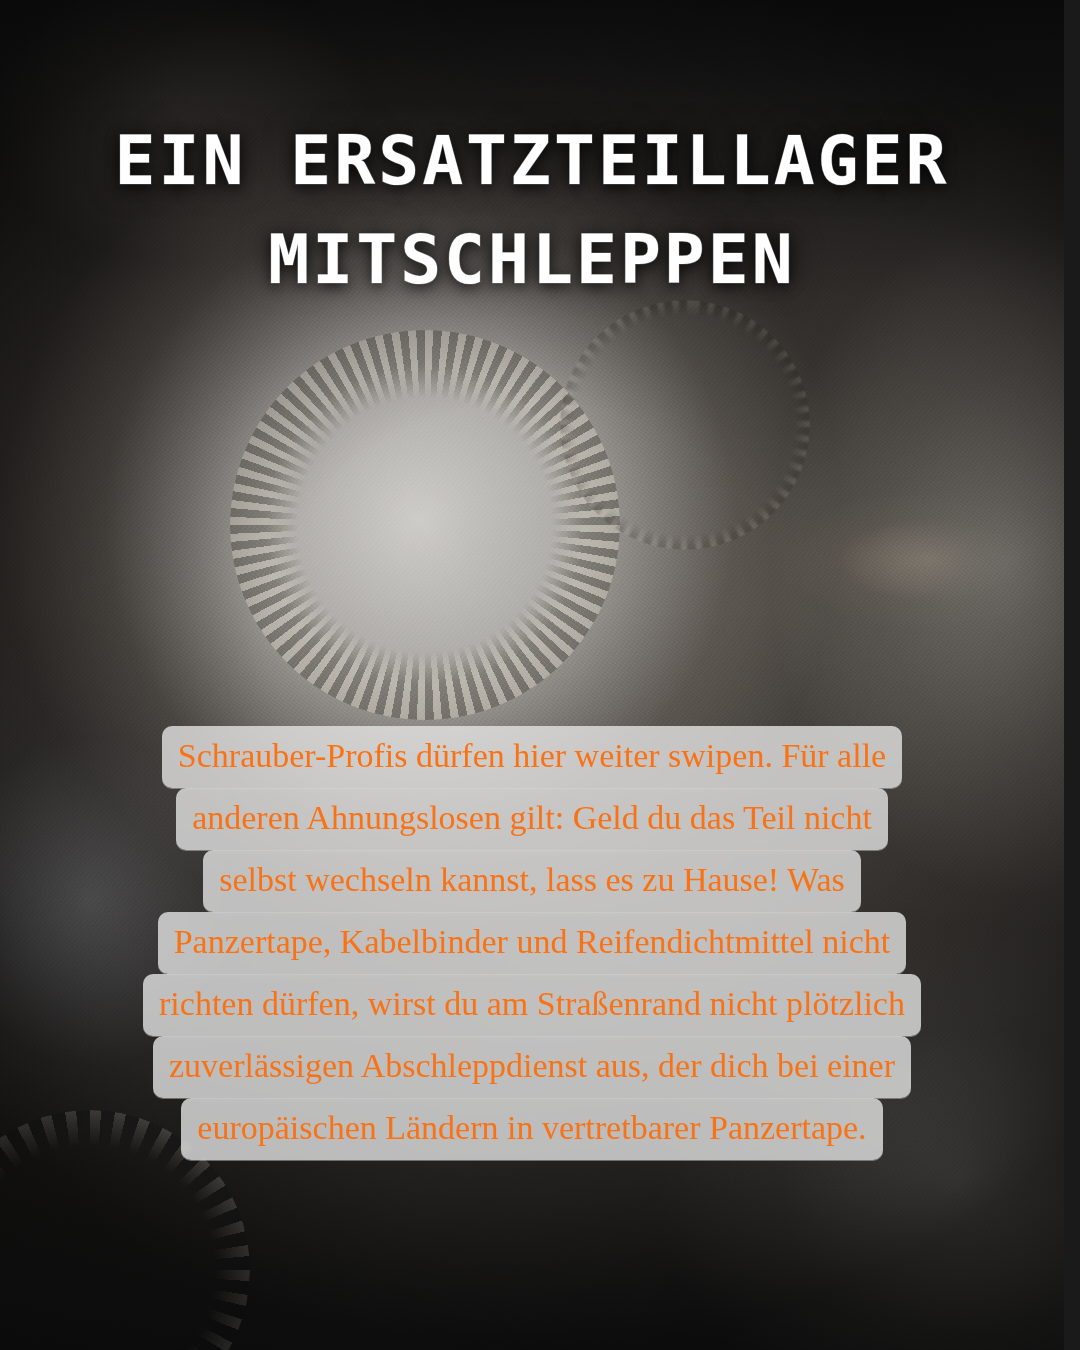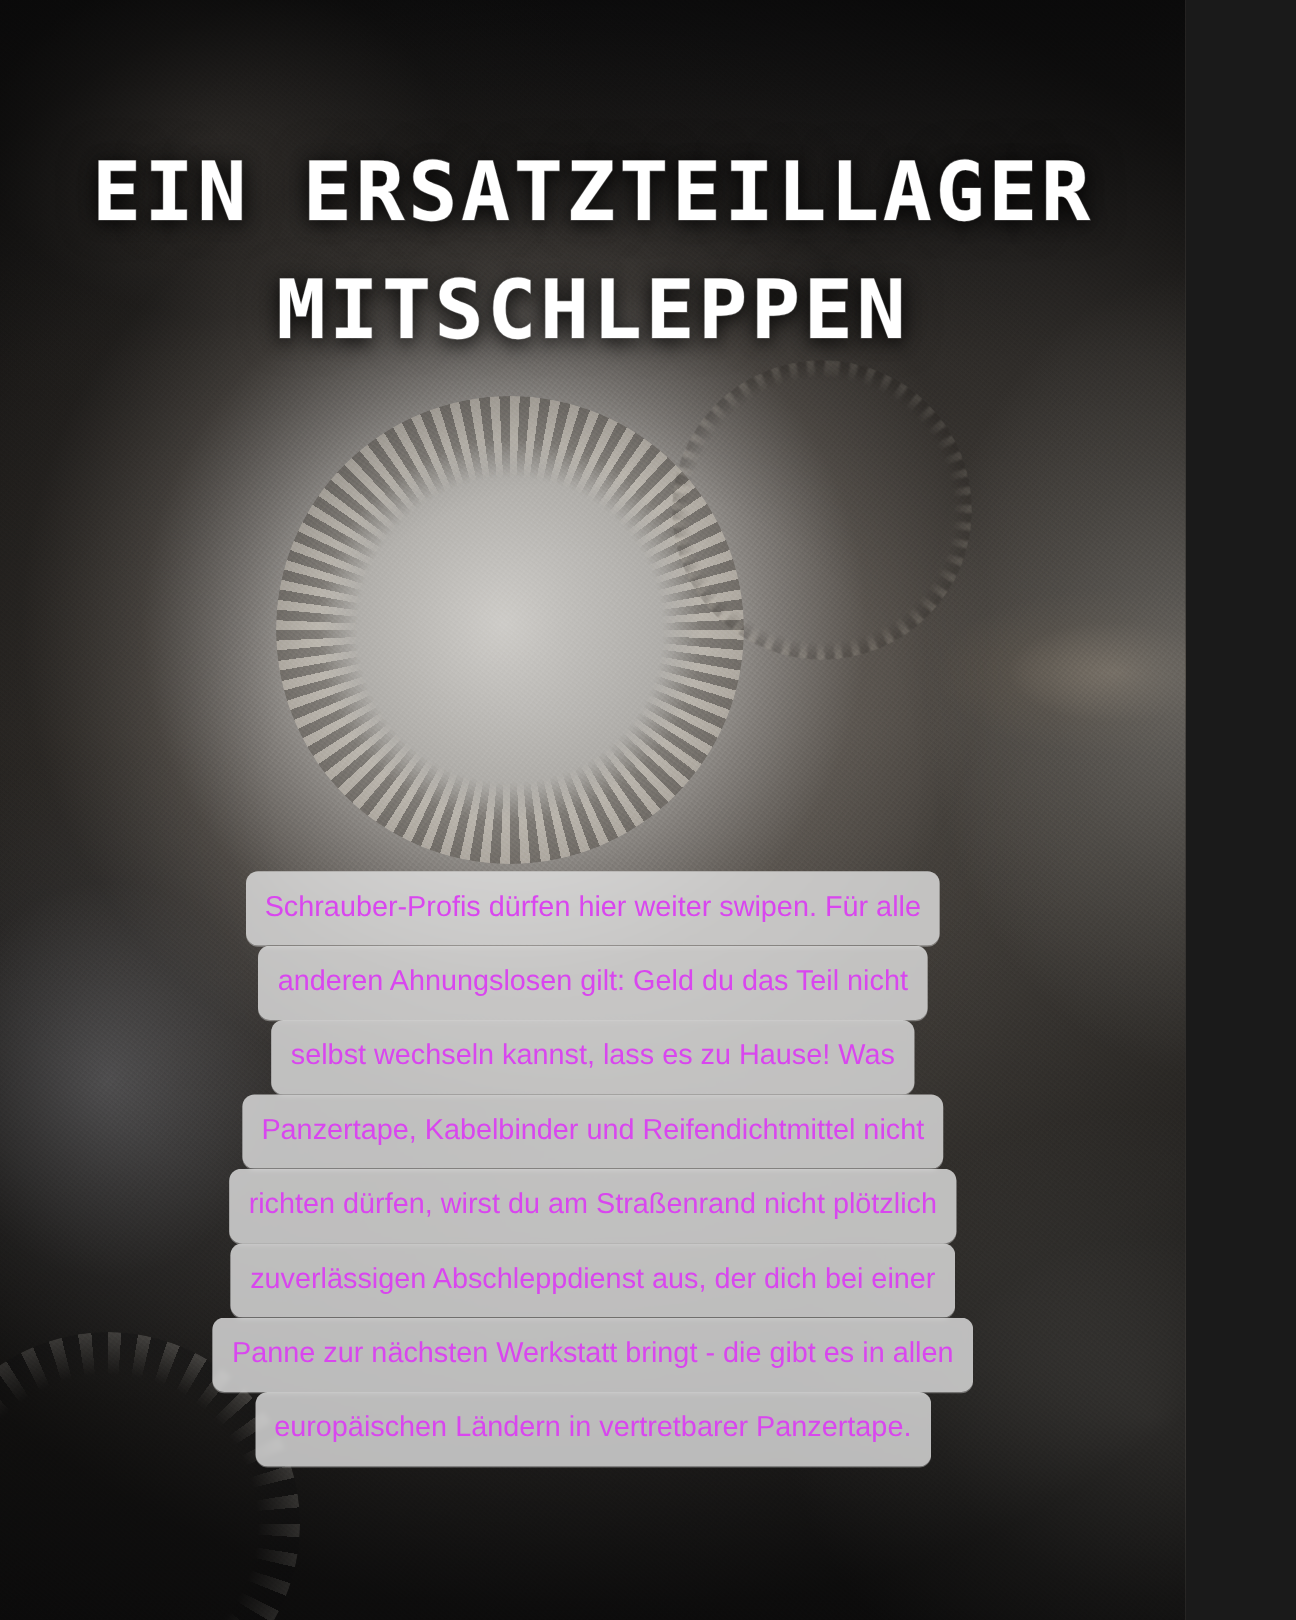--- a/index.html
+++ b/index.html
@@ -7,21 +7,21 @@
 
   html, body {
     width: 1080px;
     height: 1350px;
     overflow: hidden;
     background: #1a1a1a;
   }
 
   .canvas {
     position: relative;
-    width: 988px;
+    width: 1064px;
     height: 1350px;
     overflow: hidden;
     font-family: "Liberation Sans", sans-serif;
   }
 
   
   .photo {
     position: absolute;
     inset: 0;
     background-color: #4a443e;
@@ -127,24 +127,24 @@
   
   .body-block {
     position: absolute;
     left: 96px;
     right: 96px;
     top: 726px;
     text-align: center;
   }
 
   .body-block p {
-    font-family: Liberation Sans, sans-serif;
-    font-size: 24px;
+    font-family: Liberation Serif, serif;
+    font-size: 34px;
     line-height: 54px;
-    color: #d946ef;
+    color: #f97316;
     font-weight: 400;
   }
 
   .body-block .ln {
     display: block;
     width: fit-content;
     margin: 0 auto;
     padding: 3px 16px 5px;
     background: rgba(228,228,228,0.80);
     border-radius: 10px;
@@ -171,18 +171,17 @@
   </h1>
 
   <div class="body-block">
     <p>
       <span class="ln">Schrauber-Profis dürfen hier weiter swipen. Für alle</span>
       <span class="ln">anderen Ahnungslosen gilt: Geld du das Teil nicht</span>
       <span class="ln">selbst wechseln kannst, lass es zu Hause! Was</span>
       <span class="ln">Panzertape, Kabelbinder und Reifendichtmittel nicht</span>
       <span class="ln">richten dürfen, wirst du am Straßenrand nicht plötzlich</span>
       <span class="ln">zuverlässigen Abschleppdienst aus, der dich bei einer</span>
-      <span class="ln">Panne zur nächsten Werkstatt bringt - die gibt es in allen</span>
       <span class="ln">europäischen Ländern in vertretbarer Panzertape.</span>
     </p>
   </div>
 
 </div>
 
 </body></html>

